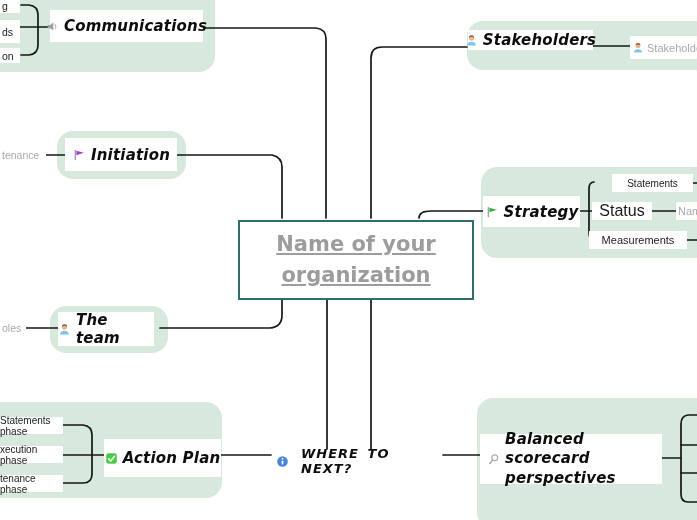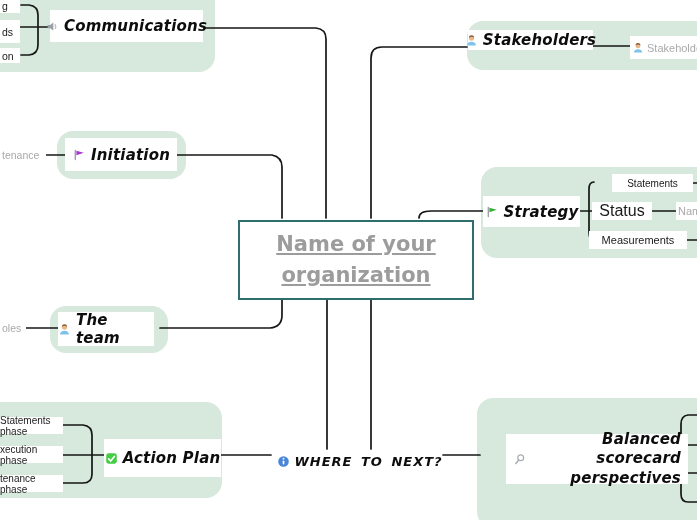--- a/index.html
+++ b/index.html
@@ -10,21 +10,21 @@
   .node{position:absolute;z-index:3;background:#ffffff;display:flex;align-items:center;
         justify-content:center;gap:5px;box-sizing:border-box;}
   .main{font-style:italic;font-weight:bold;font-size:15px;color:#0d0d0d;letter-spacing:.2px;}
   .sub{font-family:"Liberation Sans",sans-serif;font-size:10.5px;color:#1a1a1a;}
   .muted{color:#a9a9a9;}
   .left-align{justify-content:flex-start;padding-left:2px;}
   .bare{background:transparent;}
   .center-node{border:2px solid #2e6e6e;font-weight:bold;font-size:21px;color:#9c9c9c;
                text-align:center;line-height:1.5;}
   .center-node span{text-decoration:underline;}
-  .two-line{text-align:right;line-height:1.3;margin-left:26px;}
+  .two-line{text-align:left;line-height:1.3;}
   .wnext{font-style:italic;font-weight:bold;font-size:13px;letter-spacing:1px;word-spacing:3px;color:#0d0d0d;}
   .icon{display:inline-flex;flex:0 0 auto;}
 </style>
 </head>
 <body>
 
 <div class="canvas">
 
   <div class="cloud" style="left:-24px;top:-16px;width:239px;height:88px"></div>
   <div class="cloud" style="left:57px;top:131px;width:129px;height:48px"></div>
@@ -149,21 +149,21 @@
   <div class="node main two-line" style="left:480px;top:434px;width:182px;height:50px">
     <span class="icon">
       <svg width="13" height="13" viewBox="0 0 16 16">
           <circle cx="9.5" cy="5.8" r="3.6" fill="none" stroke="#a8adb3" stroke-width="1.5"></circle>
           <path d="M7 8.6 L3.5 13" stroke="#a8adb3" stroke-width="1.8" stroke-linecap="round"></path>
         </svg>
     </span>
     <span style="max-width:150px">Balanced scorecard perspectives</span>
   </div>
 
-  <div class="node bare wnext" style="left:276px;top:449px;width:168px;height:24px;gap:4px">
+  <div class="node bare wnext" style="left:276px;top:449px;width:168px;height:24px;gap:12px">
     <span class="icon">
       <svg width="13" height="13" viewBox="0 0 16 16">
           <circle cx="8" cy="8" r="6.5" fill="#4a86d8"></circle>
           <rect x="7" y="6.8" width="2" height="5" rx="1" fill="#ffffff"></rect>
           <circle cx="8" cy="4.5" r="1.1" fill="#ffffff"></circle>
         </svg>
     </span>
     <span>WHERE TO NEXT?</span>
   </div>
 

